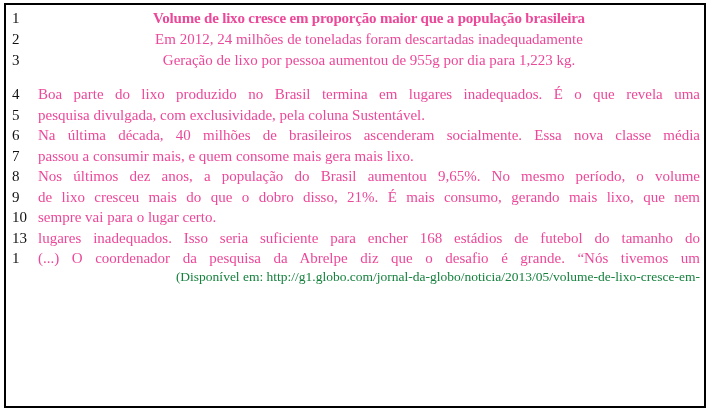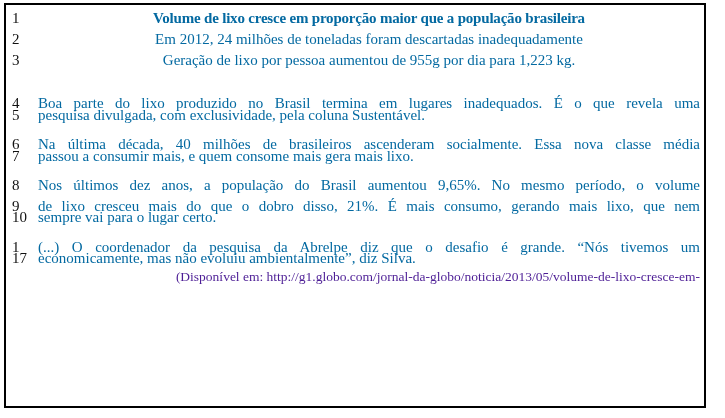--- a/index.html
+++ b/index.html
@@ -38,43 +38,42 @@
     width: 26px;
     font-size: 15px;
     color: #111111;
     text-align: left;
     line-height: inherit;
   }
   .txt {
     flex: 1 1 auto;
     font-size: 15px;
     line-height: inherit;
-    color: #0369a1;
+    color: #ec4899;
   }
   .centered { text-align: center; }
   .title-text {
     font-weight: bold;
     letter-spacing: -0.2px;
   }
   .justify {
     text-align: justify;
     text-align-last: justify;
-    margin-top: 9px;
   }
   .noWrap { white-space: nowrap; }
   .spacer { height: 13px; }
   .source-row {
     height: 16.5px;
     line-height: 16.5px;
   }
   .source-text {
     flex: 1 1 auto;
     font-size: 13.5px;
     text-align: right;
-    color: #4c1d95;
+    color: #15803d;
     white-space: nowrap;
   }
   .artifact {
     position: absolute;
     left: 38px;
     top: 406px;
     width: 6px;
     height: 2px;
     background: #000000;
   }
@@ -122,26 +121,26 @@
     </div>
     <div class="row body-row">
       <span class="num">9</span>
       <div class="txt justify">de lixo cresceu mais do que o dobro disso, 21%. É mais consumo, gerando mais lixo, que nem</div>
     </div>
     <div class="row body-row">
       <span class="num">10</span>
       <div class="txt noWrap">sempre vai para o lugar certo.</div>
     </div>
     <div class="row body-row">
+      <span class="num">13</span>
+      <div class="txt justify">lugares inadequados. Isso seria suficiente para encher 168 estádios de futebol do tamanho do</div>
+    </div>
+    <div class="row body-row">
       <span class="num">1</span>
       <div class="txt justify">(...) O coordenador da pesquisa da Abrelpe diz que o desafio é grande. “Nós tivemos um</div>
-    </div>
-    <div class="row body-row">
-      <span class="num">17</span>
-      <div class="txt noWrap">economicamente, mas não evoluiu ambientalmente”, diz Silva.</div>
     </div>
 
     <div class="row source-row">
       <div class="source-text">(Disponível em: http://g1.globo.com/jornal-da-globo/noticia/2013/05/volume-de-lixo-cresce-em-</div>
     </div>
 
   </div>
   <div class="artifact"></div>
 </div>
 

